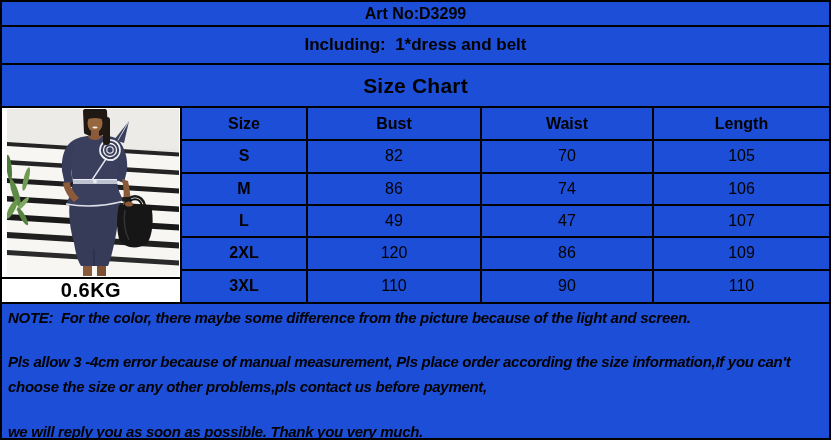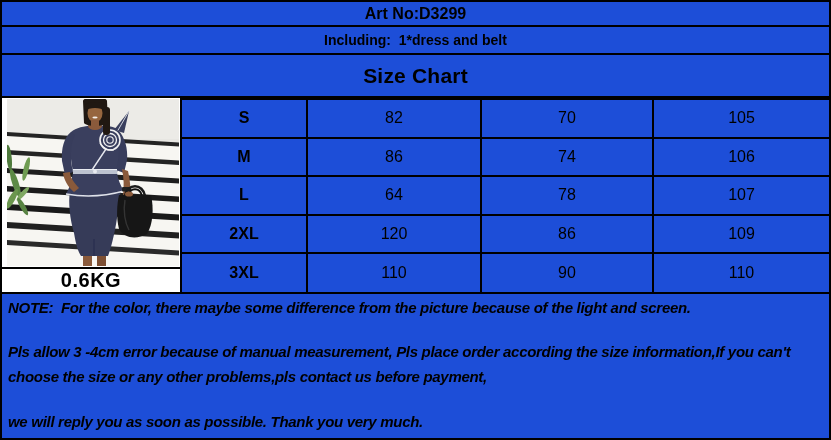--- a/index.html
+++ b/index.html
@@ -18,21 +18,21 @@
   }
   .hrow {
     display: flex;
     align-items: center;
     justify-content: center;
     border-bottom: 2px solid #000;
     font-weight: bold;
     white-space: pre;
   }
   .row-art   { height: 25px; font-size: 16px; }
-  .row-incl  { height: 28px; font-size: 14px; }
+  .row-incl  { height: 38px; font-size: 17px; }
   .row-title { height: 43px; font-size: 21px; letter-spacing: .2px; }
   .main {
     display: flex;
     height: 196px;
     border-bottom: 2px solid #000;
   }
   .left-col {
     width: 180px;
     min-width: 180px;
     border-right: 2px solid #000;
@@ -200,36 +200,42 @@
     </div>
 
     <table class="size-table">
       <colgroup>
         <col style="width:125px">
         <col style="width:174px">
         <col style="width:172px">
         <col>
       </colgroup>
       <tbody>
+          <tr>
+        <th>Size</th>
+        <th>Bust</th>
+        <th>Waist</th>
+        <th>Length</th>
+      </tr>
       <tr>
         <td class="size-name">S</td>
         <td>82</td>
         <td>70</td>
         <td>105</td>
       </tr>
       <tr>
         <td class="size-name">M</td>
         <td>86</td>
         <td>74</td>
         <td>106</td>
       </tr>
       <tr>
         <td class="size-name">L</td>
-        <td>64</td>
-        <td>78</td>
+        <td>49</td>
+        <td>47</td>
         <td>107</td>
       </tr>
       <tr>
         <td class="size-name">2XL</td>
         <td>120</td>
         <td>86</td>
         <td>109</td>
       </tr>
       <tr>
         <td class="size-name">3XL</td>

